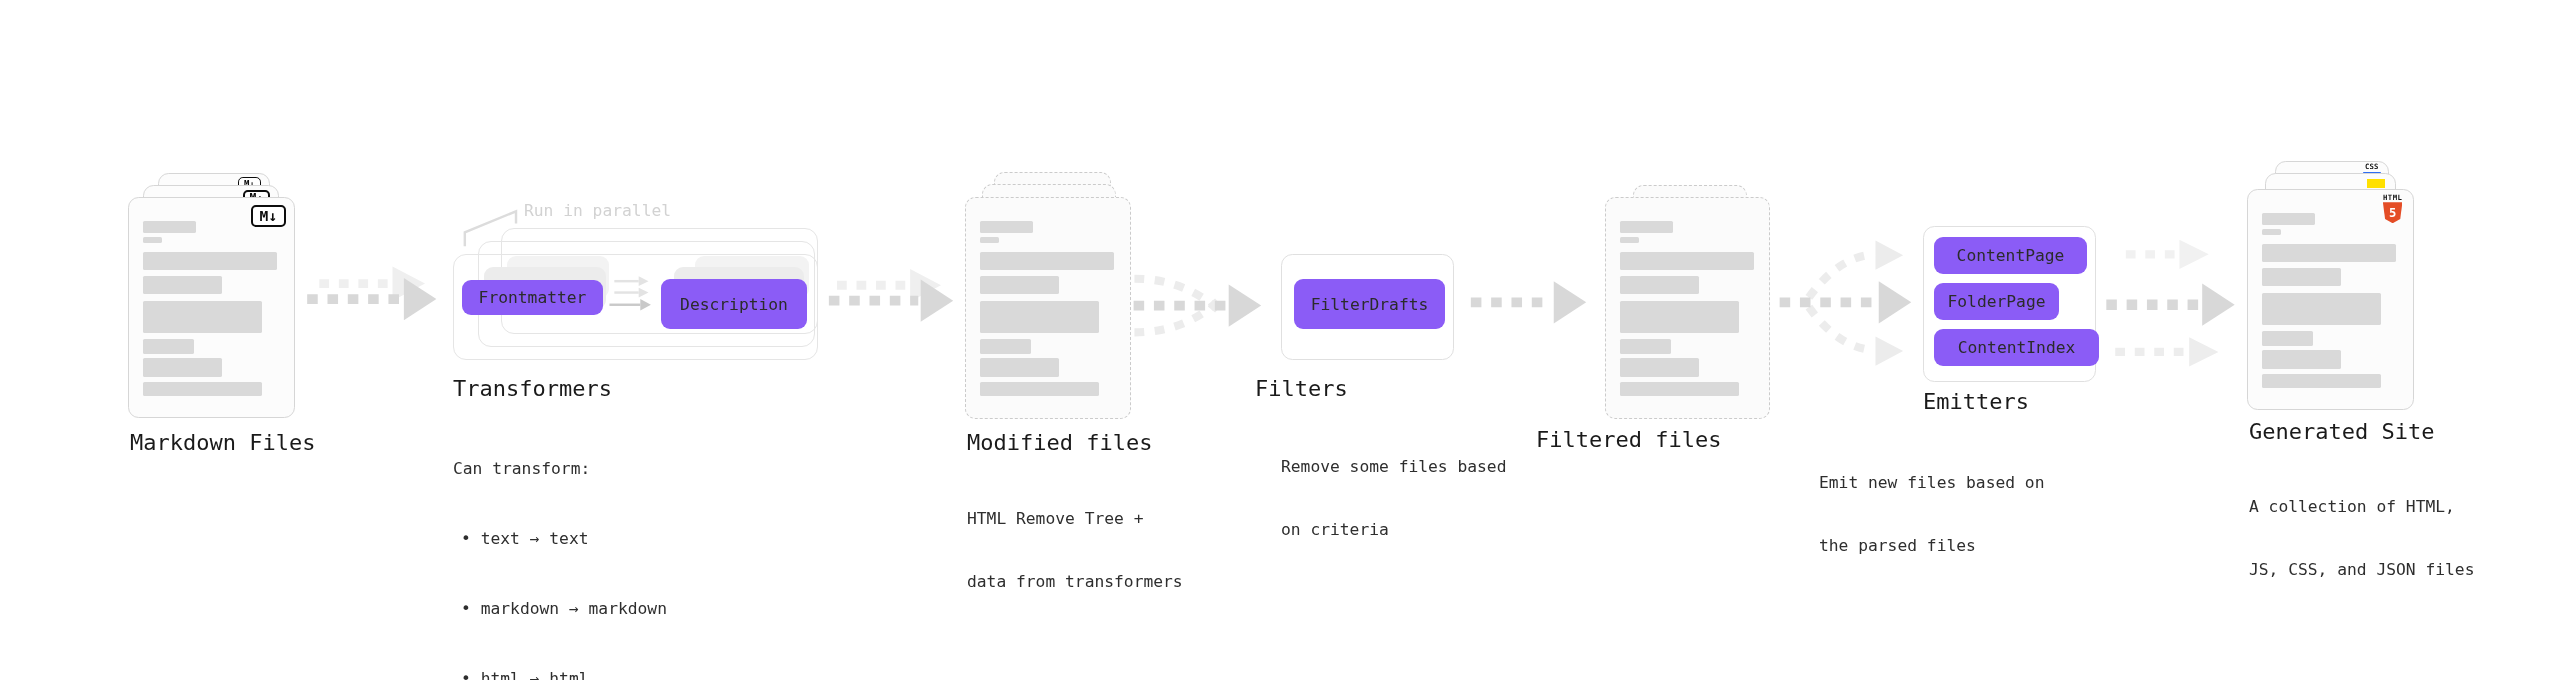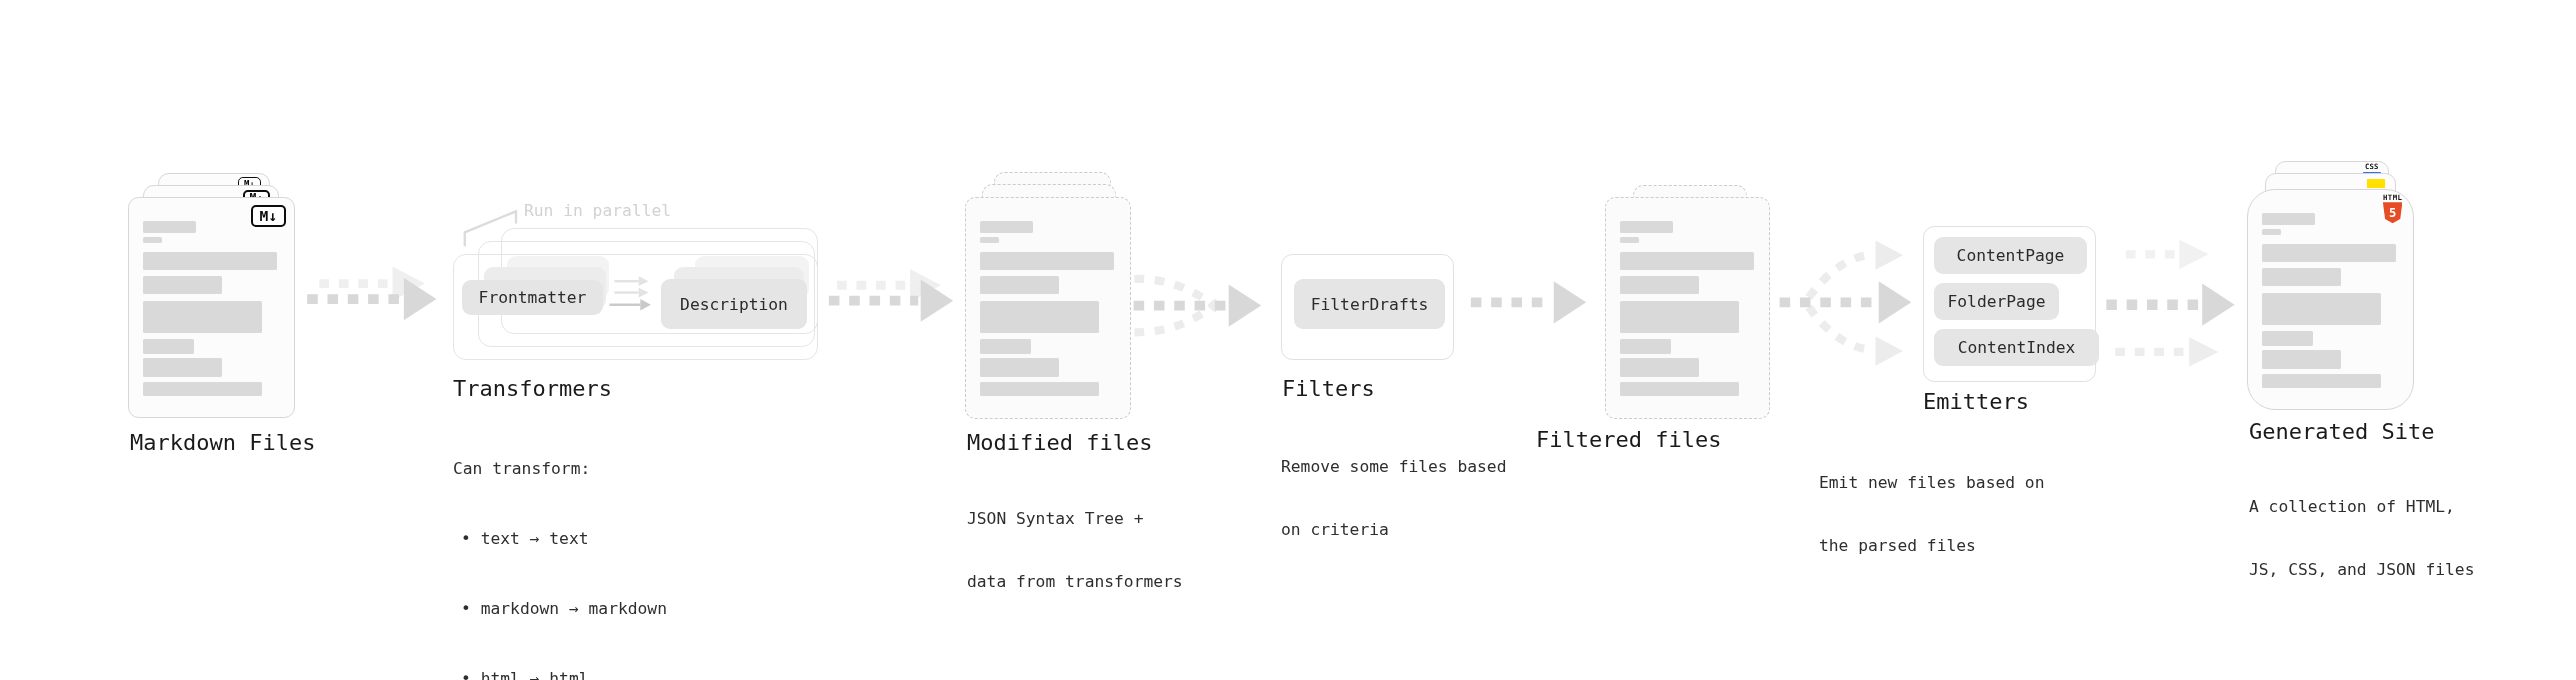--- a/index.html
+++ b/index.html
@@ -37,21 +37,21 @@
   .jsbadge{position:absolute;right:9.8px;top:4.9px;width:18px;height:9px;background:#ffe000;}
   .html5logo{position:absolute;right:10.6px;top:4.1px;width:19.5px;text-align:center;}
   .html5logo .txt{font-size:7.3px;line-height:7.3px;font-weight:700;letter-spacing:0.4px;color:#111;}
   .html5logo .shield{margin-top:0.8px;width:19.5px;height:21px;background:#e44d26;color:#ffffff;
     clip-path:polygon(0 0,100% 0,89% 80%,50% 100%,11% 80%);
     display:flex;align-items:center;justify-content:center;font-size:12.2px;font-weight:700;}
 
   
   .obox{position:absolute;border:1.6px solid #e5e5e5;border-radius:13px;background:transparent;box-sizing:border-box;}
   .wbox{position:absolute;border:1.6px solid #e0e0e0;border-radius:11.4px;background:#ffffff;box-sizing:border-box;}
-  .pill{position:absolute;background:#e5e5e5;border-radius:9px;display:flex;align-items:center;justify-content:center;
+  .pill{position:absolute;background:#8b5cf6;border-radius:9px;display:flex;align-items:center;justify-content:center;
     font-size:16.3px;color:#2b2b2b;box-sizing:border-box;}
   .pill.ghost1{background:#ececec;}
   .pill.ghost2{background:#f3f3f3;}
 
   
   .title{position:absolute;font-size:22px;line-height:28px;color:#1a1a1a;white-space:pre;}
   .sub{position:absolute;font-size:16.3px;line-height:21px;color:#2e2e2e;white-space:pre;}
   .sub .bullet{padding-left:8.1px;margin-top:7px;}
   .annotation{position:absolute;font-size:16.3px;color:#d2d2d2;white-space:pre;}
 </style>
@@ -174,29 +174,29 @@
           <div class="bar b3"></div>
           <div class="bar b4"></div>
         <div class="bar b5"></div>
           <div class="bar b6"></div>
           <div class="bar b7"></div>
           <div class="bar b8"></div>
       </div>
     </div>
     <div class="title" style="left:967px;top:429px;">Modified files</div>
     <div class="sub" style="left:967px;top:466px;">
-      <div>JSON Syntax Tree +</div>
+      <div>HTML Remove Tree +</div>
       <div>data from transformers</div>
     </div>
   </div>
 
   <div>
     <div class="wbox" style="left:1281px;top:254px;width:173px;height:106px;"></div>
     <div class="pill" style="left:1294px;top:279px;width:151px;height:50px;">FilterDrafts</div>
-    <div class="title" style="left:1282px;top:375px;text-align:right;">Filters</div>
+    <div class="title" style="left:1255px;top:375px;text-align:right;">Filters</div>
     <div class="sub" style="left:1281px;top:414px;">
       <div>Remove some files based</div>
       <div>on criteria</div>
     </div>
   </div>
 
   <div>
     <div class="fcard dashed" style="left:1633px;top:185px;width:114px;height:39px;z-index:1;"></div>
     <div class="fcard dashed" style="left:1605px;top:197px;width:165px;height:222px;z-index:2;">
       <div class="bars">
@@ -228,21 +228,21 @@
   <div>
     <div class="fcard" style="left:2275px;top:161px;width:114px;height:37px;z-index:1;">
       <div class="cssbadge">
         <div class="txt">CSS</div>
         <div class="bar2"></div>
       </div>
     </div>
     <div class="fcard" style="left:2265px;top:173px;width:131px;height:41px;z-index:2;">
       <div class="jsbadge"></div>
     </div>
-    <div class="fcard" style="left:2247px;top:189px;width:167px;height:221px;z-index:3;border-radius:28px;">
+    <div class="fcard" style="left:2247px;top:189px;width:167px;height:221px;z-index:3;">
       <div class="html5logo">
         <div class="txt">HTML</div>
         <div class="shield">
             <span>5</span>
           </div>
       </div>
       <div class="bars">
         <div class="bar b1"></div>
           <div class="bar b2"></div>
           <div class="bar b3"></div>

